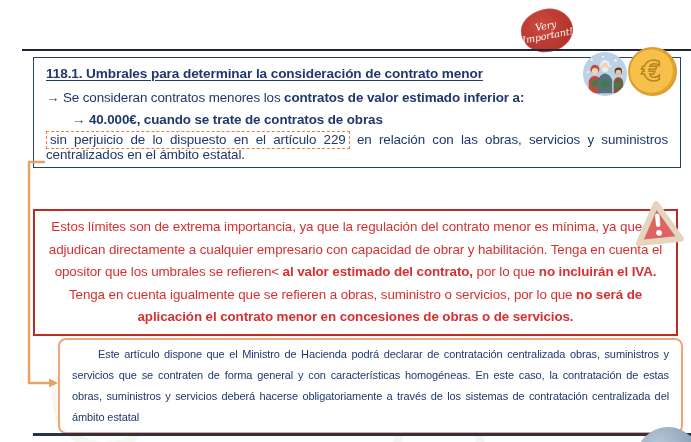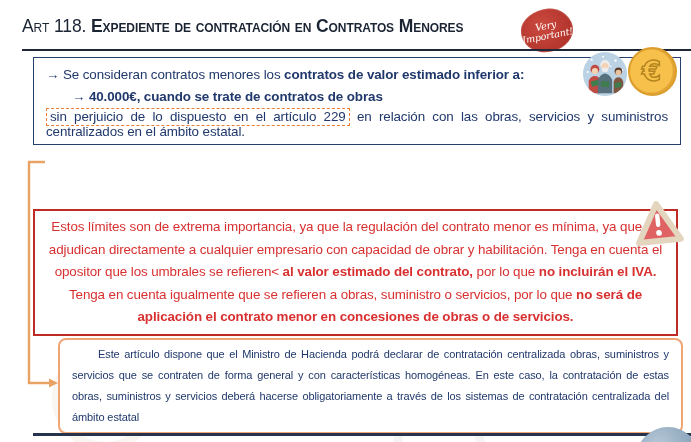--- a/index.html
+++ b/index.html
@@ -50,35 +50,32 @@
   .connector{position:absolute;left:0;top:0;pointer-events:none;}
 </style>
 </head>
 <body>
 
 <div class="page">
 
   <div class="wm-ring wm-1"></div>
   <div class="wm-ring wm-2"></div>
 
-  <div class="title">
-    <span class="prefix">Art 118.</span>
-    <span class="main">Expediente de contratación en Contratos Menores</span>
-  </div>
 
   <div class="stamp">
     <div class="stamp-text">
       <div>Very</div>
       <div>Important!</div>
     </div>
   </div>
 
   <div class="top-rule"></div>
 
   <div class="navy-box">
+    <div class="nb-heading">118.1. Umbrales para determinar la consideración de contrato menor</div>
     <div class="nb-line">
       <span>→</span>
       <span>Se consideran contratos menores los </span><span class="bold">contratos de valor estimado inferior a:</span>
     </div>
     <div class="nb-line nb-indent">
       <span>→</span>
       <span class="bold">40.000€, cuando se trate de contratos de obras</span>
     </div>
     <div class="nb-note">
       <span class="dashed-hl">sin perjuicio de lo dispuesto en el artículo 229</span><span> en relación con las obras, servicios y suministros centralizados en el ámbito estatal.</span>

